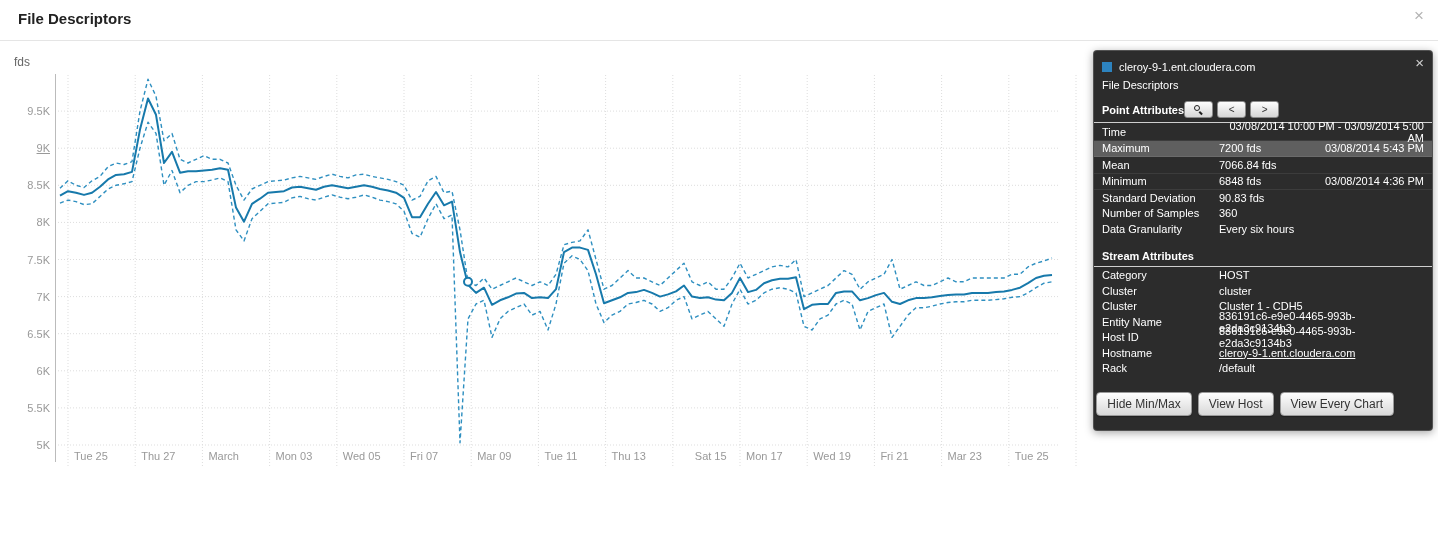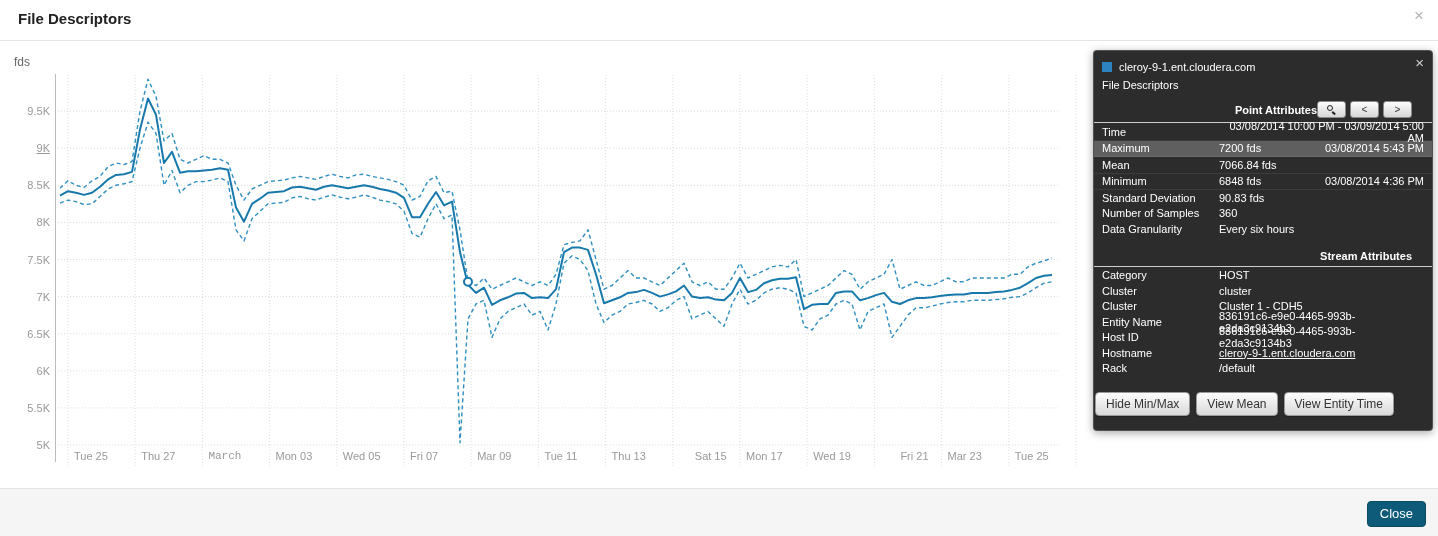--- a/index.html
+++ b/index.html
@@ -30,21 +30,21 @@
     border:1px solid rgba(255,255,255,0.18);
     border-radius:4px;color:#fff;font-size:11px;
     box-shadow:0 2px 8px rgba(0,0,0,0.35);
     padding-bottom:10px;
   }
   .tip-close{position:absolute;right:8px;top:3px;font-size:15px;color:#cfcfcf;cursor:pointer;}
   .tip-head{padding:8px 8px 0 8px;}
   .tip-host-row{display:flex;align-items:center;gap:7px;height:15px;}
   .tip-swatch{width:10px;height:10px;background:#2d83bf;display:inline-block;}
   .tip-metric{margin-top:5px;height:15px;}
-  .tip-sec{display:flex;align-items:center;justify-content:flex-end;padding:7px 20px 4px 8px;}
+  .tip-sec{display:flex;align-items:center;justify-content:flex-start;padding:7px 20px 4px 8px;}
   .tip-sec-title{font-weight:bold;}
   .tip-navs{display:flex;gap:4px;}
   .nav-btn{
     width:27px;height:15px;border:1px solid #8a8a8a;border-radius:3px;
     background:linear-gradient(#fdfdfd,#d6d6d6);
     color:#333;font-size:10px;line-height:14px;text-align:center;cursor:pointer;
     display:flex;align-items:center;justify-content:center;
   }
   .mag{position:relative;width:9px;height:9px;display:inline-block;}
   .mag::before{content:'';position:absolute;left:0;top:0;width:4px;height:4px;border:1.5px solid #222;border-radius:50%;}
@@ -126,31 +126,31 @@
         <div class="ytick" style="left: 14px; top: 364.8px;">6K</div>
         <div class="ytick" style="left: 14px; top: 327.7px;">6.5K</div>
         <div class="ytick" style="left: 14px; top: 290.6px;">7K</div>
         <div class="ytick" style="left: 14px; top: 253.5px;">7.5K</div>
         <div class="ytick" style="left: 14px; top: 216.4px;">8K</div>
         <div class="ytick" style="left: 14px; top: 179.3px;">8.5K</div>
         <div class="ytick" style="left: 14px; top: 142.2px; text-decoration: underline;">9K</div>
         <div class="ytick" style="left: 14px; top: 105.1px;">9.5K</div>
         <div class="xtick" style="left: 74px; top: 450px;">Tue 25</div>
         <div class="xtick" style="left: 141.2px; top: 450px;">Thu 27</div>
-        <div class="xtick" style="left: 208.4px; top: 450px; font-family: Liberation Mono, monospace;">March</div>
+        <div class="xtick" style="left: 208.4px; top: 450px;">March</div>
         <div class="xtick" style="left: 275.6px; top: 450px;">Mon 03</div>
         <div class="xtick" style="left: 342.8px; top: 450px;">Wed 05</div>
         <div class="xtick" style="left: 410px; top: 450px;">Fri 07</div>
         <div class="xtick" style="left: 477.2px; top: 450px;">Mar 09</div>
         <div class="xtick" style="left: 544.4px; top: 450px;">Tue 11</div>
         <div class="xtick" style="left: 611.6px; top: 450px;">Thu 13</div>
         <div class="xtick" style="left: 678.8px; top: 450px; margin-left: 16px;">Sat 15</div>
         <div class="xtick" style="left: 746px; top: 450px;">Mon 17</div>
         <div class="xtick" style="left: 813.2px; top: 450px;">Wed 19</div>
-        <div class="xtick" style="left: 880.4px; top: 450px; margin-left: 20px;">Fri 21</div>
+        <div class="xtick" style="left: 880.4px; top: 450px;">Fri 21</div>
         <div class="xtick" style="left: 947.6px; top: 450px;">Mar 23</div>
         <div class="xtick" style="left: 1014.8px; top: 450px;">Tue 25</div>
       </div>
   </div>
 
   <div class="tip">
     <div class="tip-close">×</div>
     <div class="tip-head">
       <div class="tip-host-row">
         <span class="tip-swatch"></span>
@@ -231,21 +231,18 @@
       <span class="attr-label">Hostname</span>
       <span class="attr-value"><span class="link">cleroy-9-1.ent.cloudera.com</span></span>
     </div>
     <div class="attr-row plain">
       <span class="attr-label">Rack</span>
       <span class="attr-value">/default</span>
     </div>
 
     <div class="tip-buttons">
       <span class="tip-btn">Hide Min/Max</span>
-      <span class="tip-btn">View Mean</span>
-      <span class="tip-btn">View Entity Time</span>
+      <span class="tip-btn">View Host</span>
+      <span class="tip-btn">View Every Chart</span>
     </div>
   </div>
 
-  <div class="dlg-footer">
-    <button class="close-btn">Close</button>
-  </div>
 </div>
 
 </body></html>

